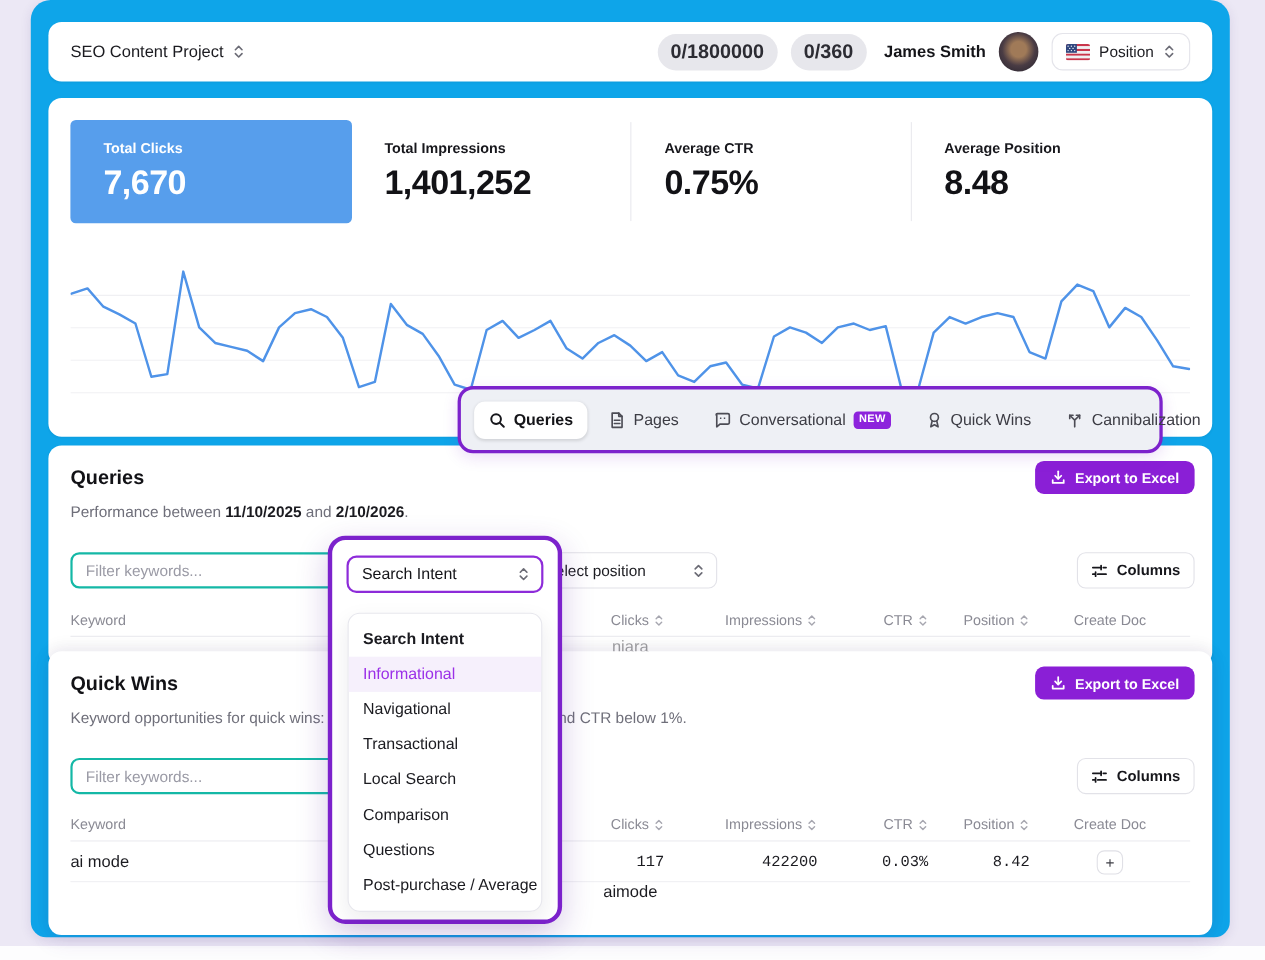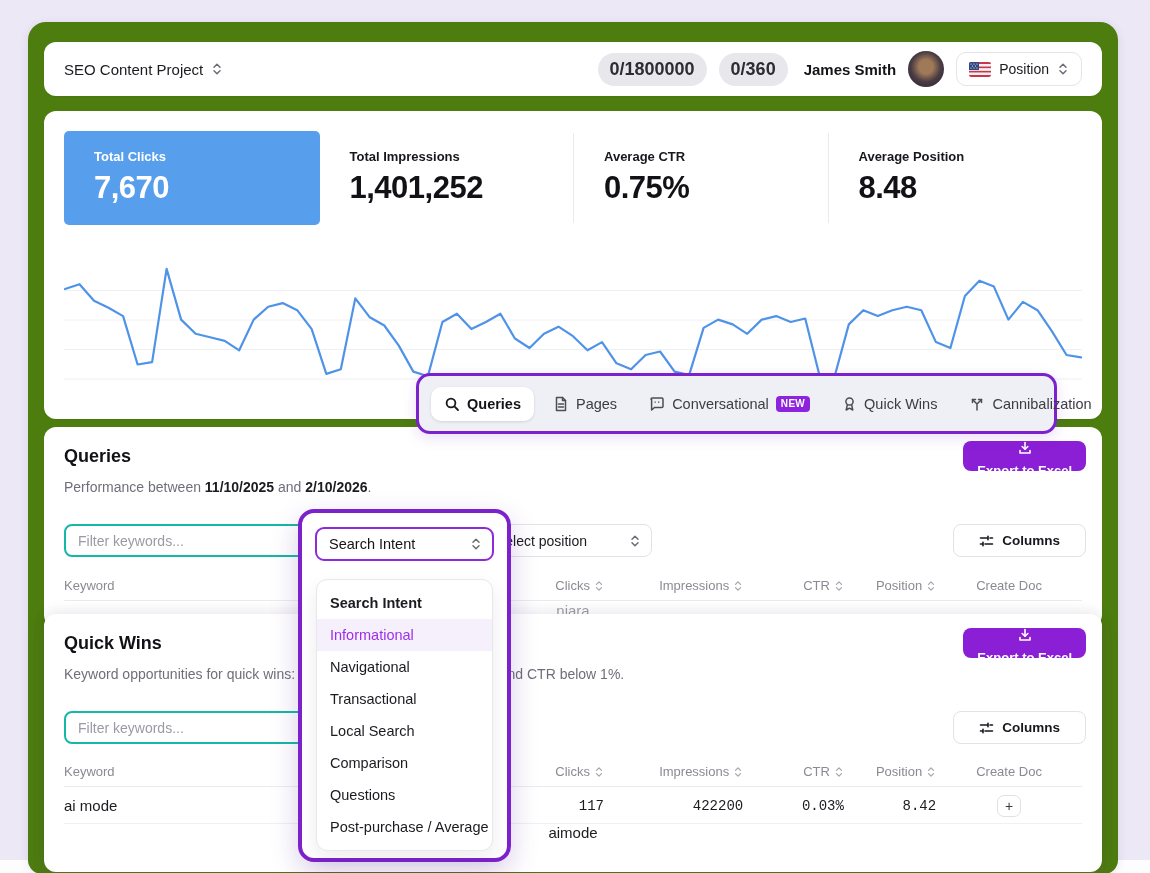--- a/index.html
+++ b/index.html
@@ -1,19 +1,19 @@
 <!DOCTYPE html>
 <html><head>
 <meta charset="utf-8">
 <style>
   * { margin:0; padding:0; box-sizing:border-box; }
   html,body { width:1150px; height:873px; font-family:"Liberation Sans", sans-serif; background:#ffffff; }
   .stage { position:relative; width:1150px; height:873px; overflow:hidden; }
   .backdrop { position:absolute; left:0; top:0; width:1150px; height:860px; background:#ece8f5; }
-  .window { position:absolute; left:28px; top:22px; width:1090px; height:852px; background:#4d7c0f;
+  .window { position:absolute; left:28px; top:0; width:1090px; height:852px; background:#0ea5e9;
             border-radius:18px 18px 14px 14px; box-shadow:0 2px 10px rgba(60,40,120,.10); }
   .card { position:absolute; background:#ffffff; border-radius:12px; box-shadow:0 1px 2px rgba(20,20,40,.05); }
 
   
   .topbar { left:16px; top:20px; width:1058px; height:54px; display:flex; align-items:center; padding:0 20px; }
   .project { display:flex; align-items:center; gap:8px; font-size:15px; font-weight:500; color:#1b1b20; cursor:pointer; }
   .top-right { margin-left:auto; display:flex; align-items:center; gap:12px; }
   .pill { background:#e7e7ec; border-radius:999px; padding:6px 12px; font-size:18px; font-weight:700; color:#2c2c33; }
   .username { font-size:15px; font-weight:600; color:#141418; margin-left:4px; }
   .avatar { width:36px; height:36px; border-radius:50%;
@@ -42,28 +42,28 @@
   .tab .newbadge { background:#8d23dc; color:#fff; font-size:10px; font-weight:800; border-radius:4px; padding:2.5px 5px; letter-spacing:.3px; }
   .tab svg { flex:0 0 auto; }
 
   
   .queries-card { left:16px; top:405px; width:1058px; height:200px; z-index:2; }
   .quickwins-card { left:16px; top:592px; width:1058px; height:258px; z-index:5; box-shadow:0 -4px 14px rgba(20,20,40,.06), 0 6px 18px rgba(90,50,160,.10); }
   .sec-title { position:absolute; left:20px; top:19px; font-size:18px; font-weight:700; color:#121216; }
   .sec-sub { position:absolute; left:20px; top:52px; font-size:14px; color:#6f6f7a; }
   .sec-sub b { color:#1b1b20; }
   .export-btn { position:absolute; right:16px; top:14px; height:30px; display:flex; align-items:center; gap:8px;
-                background:#8a1fd6; color:#fff; font-size:13px; font-weight:600; border:none; border-radius:8px; padding:0 14px; cursor:pointer;flex-direction:column; }
+                background:#8a1fd6; color:#fff; font-size:13px; font-weight:600; border:none; border-radius:8px; padding:0 14px; cursor:pointer; }
   .filter-input { position:absolute; left:20px; width:250px; height:33px; border:2px solid #14b8a6; border-radius:8px;
                   padding:0 12px; font-size:14px; color:#1b1b20; background:#fff; font-family:"Liberation Sans",sans-serif; }
   .filter-input::placeholder { color:#9a9aa5; }
   .select-box { position:absolute; height:33px; border:1px solid #e2e2e8; border-radius:8px; background:#fff;
                 display:flex; align-items:center; justify-content:space-between; padding:0 10px 0 12px; font-size:14px; color:#1b1b20; cursor:pointer; }
   .columns-btn { position:absolute; right:16px; height:33px; display:flex; align-items:center; gap:8px; background:#fff;
-                 border:1px solid #e2e2e8; border-radius:8px; padding:0 25px; font-size:13.5px; font-weight:600; color:#17171c; cursor:pointer; }
+                 border:1px solid #e2e2e8; border-radius:8px; padding:0 12px; font-size:13.5px; font-weight:600; color:#17171c; cursor:pointer; }
 
   
   .thead { position:absolute; left:20px; right:20px; height:30px; display:flex; align-items:center;
            border-bottom:1px solid #ececf0; font-size:13px; color:#8a8a94; }
   .trow { position:absolute; left:20px; right:20px; height:36px; display:flex; align-items:center;
           border-bottom:1px solid #f0f0f3; font-size:15px; color:#1b1b20; }
   .trow:last-child { border-bottom:none;flex-direction:column; }
   .trow.faded { opacity:.42; }
   .col-kw { flex:0 0 300px; text-align:left; }
   .col-num { font-family:"Liberation Mono", monospace; font-size:14px; display:flex; justify-content:flex-end; }

